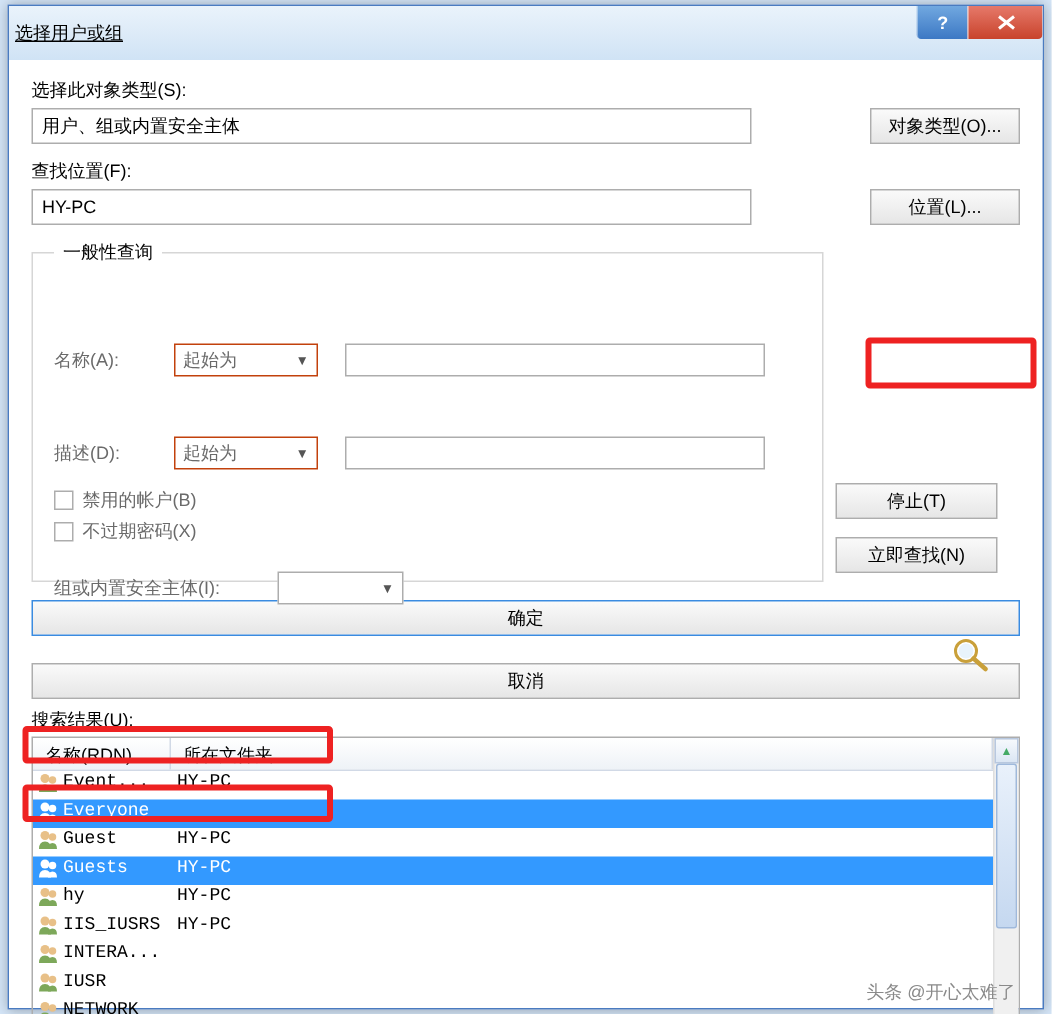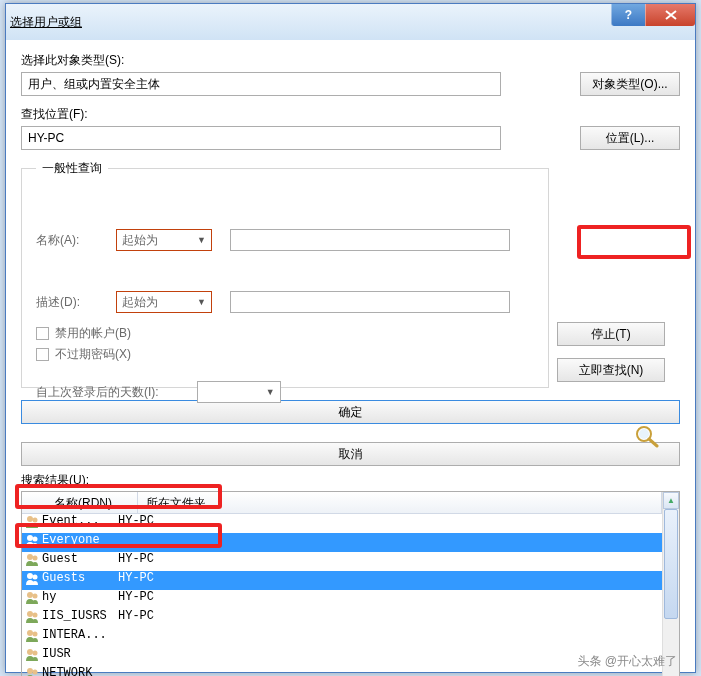--- a/index.html
+++ b/index.html
@@ -30,21 +30,21 @@
 .right-col { position: absolute; right: 15px; top: 162px; width: 108px; display: flex; flex-direction: column; gap: 12px; align-items: stretch; }
 .highlight-red { position: absolute; border: 4px solid #e22; border-radius: 3px; pointer-events: none; }
 .magnifier { width: 34px; height: 24px; margin-left: auto; margin-top: 30px; position: relative; }
 .magnifier svg { width: 34px; height: 24px; }
 .bottom-btns { display: flex; justify-content: flex-end; gap: 18px; margin: 12px 0 6px; flex-direction: column; }
 .bottom-btns .btn { min-width: 90px; }
 .results-label { margin: 4px 0 2px; }
 .results { border: 1px solid #adadad; height: 218px; position: relative; display: flex; }
 .results-header { display: flex; background: linear-gradient(#fff,#eef2f7); height: 22px; border-bottom: 1px solid #d1d9e6; font-size: 12px; }
 .col { padding: 3px 8px; border-right: 1px solid #d1d9e6; }
-.col1 { width: 92px; margin-left: 24px; } .col2 { flex: 1; }
+.col1 { width: 92px; } .col2 { flex: 1; }
 .results-body { overflow: hidden; flex: 1; }
 .r-row { display: flex; align-items: flex-start; height: 19px; font-family: "SimSun","Courier New",monospace; font-size: 12px; }
 .r-row.sel { background: #3399ff; color: #fff; }
 .r-icon { width: 16px; height: 16px; margin: 0 2px; flex-shrink: 0; }
 .r-name { width: 74px; padding-left: 0; white-space: nowrap; overflow: hidden; }
 .r-loc { padding-left: 2px; }
 .scrollbar { width: 17px; background: #f0f0f0; border-left: 1px solid #dedede; display: flex; flex-direction: column; }
 .sb-btn { height: 17px; background: linear-gradient(#f6f9fd,#dbe6f4); border: 1px solid #b8c8df; display:flex; align-items:center; justify-content:center; font-size:8px; color:#4a6; }
 .sb-track { flex:1; position: relative; }
 .sb-thumb { position:absolute; top:0; left:1px; right:1px; height:110px; background: linear-gradient(#e9f1fb,#c5d8f0); border:1px solid #9fb9dc; border-radius:2px; }
@@ -106,21 +106,21 @@
         </div>
         <div class="cb-row">
           <div class="cb"></div>
           <span>禁用的帐户(B)</span>
         </div>
         <div class="cb-row">
           <div class="cb"></div>
           <span>不过期密码(X)</span>
         </div>
         <div class="days-row">
-          <span>自上次登录后的天数(I):</span>
+          <span>组或内置安全主体(I):</span>
           <div class="days-combo">
             <span class="chev">▼</span>
           </div>
         </div>
       </fieldset>
 
       <div class="right-col">
         <button class="btn">停止(T)</button>
         <button class="btn">立即查找(N)</button>
         <div class="magnifier">

